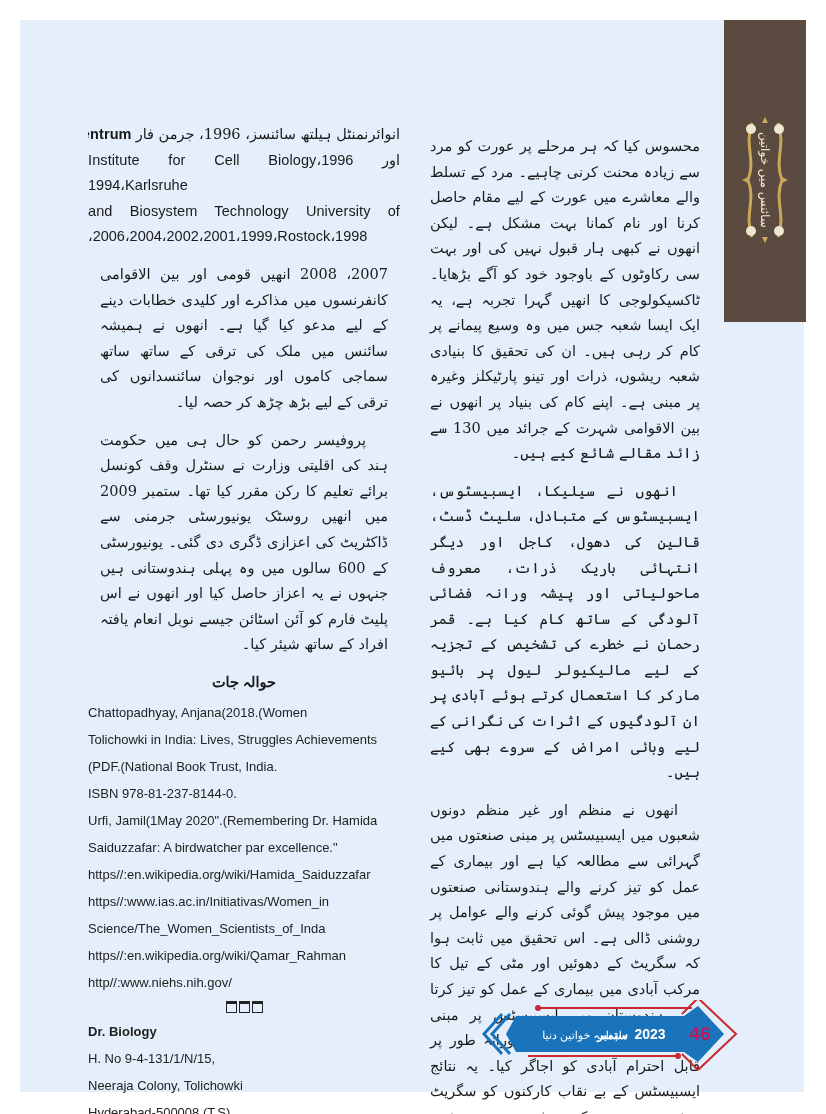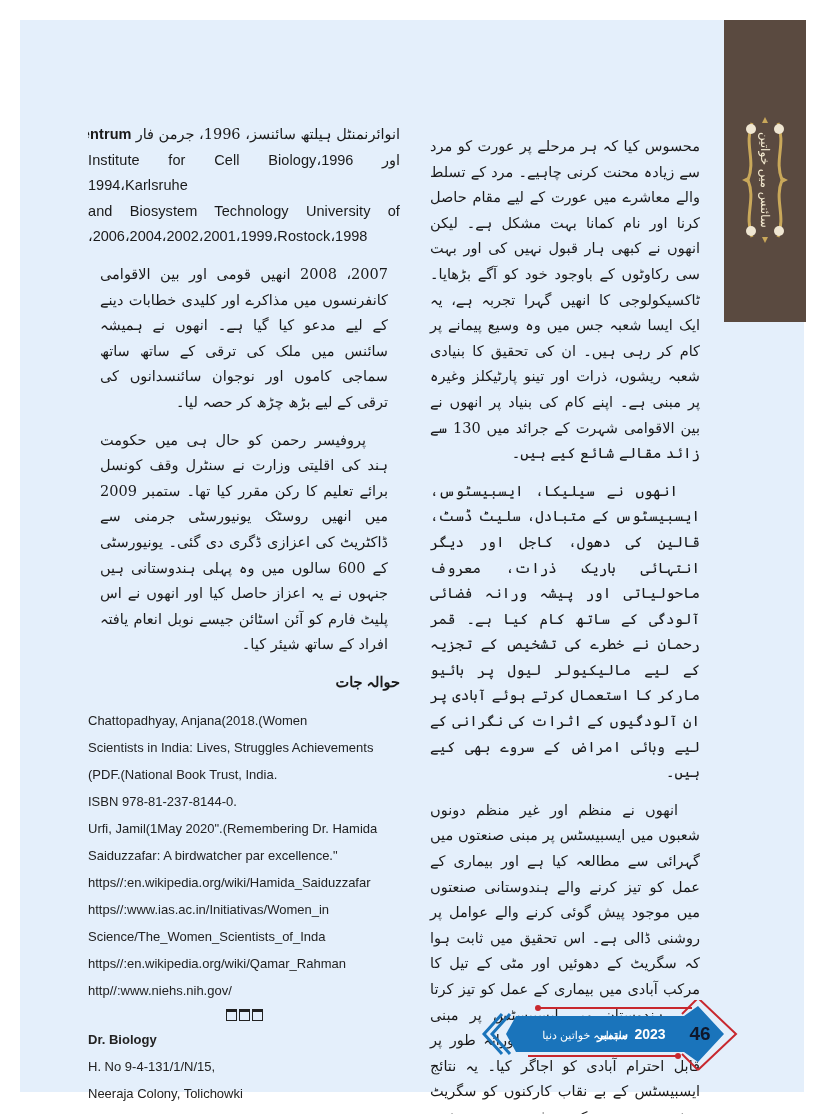--- a/index.html
+++ b/index.html
@@ -43,22 +43,22 @@
     direction:rtl; text-align:justify; font-family:"DejaVu Serif", serif; font-size:14.5px;
   }
   .col-right p, .col-left p { margin:12px; }
   .indent { text-indent:22px; }
   .en-line {
     font-family:"Liberation Sans", sans-serif; font-size:14.5px; direction:ltr; text-align:justify;
     letter-spacing:0.1px; white-space:nowrap; overflow:hidden;
   }
   .en-justify { text-align-last:justify; white-space:normal; }
   .refs-heading {
-    direction:rtl; font-family:Liberation Sans, sans-serif; font-weight:bold;
-    font-size:14.5px; margin:2px 0 12px 0;
+    text-align:center; direction:rtl; font-family:Liberation Serif, serif; font-weight:bold;
+    font-size:14.5px; margin:2px 0 4px 0;
   }
   .ref {
     font-family:"Liberation Sans", sans-serif; font-size:13px; line-height:27px;
     white-space:nowrap; color:#222;
   }
   .sep {
     text-align:center; font-size:11px; letter-spacing:1px; color:#222; line-height:22px;
   }
   .sep span { display:inline-block; width:9px; height:8px; border:1.6px solid #222; border-top-width:3px; margin:0 1px; vertical-align:middle; }
   .addr {
@@ -77,21 +77,21 @@
   }
   .footer .f-month {
     position:absolute; left:158px; top:22px; width:40px; height:26px; color:#fff;
     font-family:"DejaVu Serif", serif; font-size:12px; direction:rtl; line-height:26px; font-weight:bold;
   }
   .footer .f-year {
     position:absolute; left:135px; top:20px; width:60px; height:28px; color:#fff;
     font-family:"Liberation Sans", sans-serif; font-size:14px; font-weight:bold; line-height:28px; text-align:center;
   }
   .footer .f-page {
-    position:absolute; left:213px; top:20px; width:34px; height:28px; color:#0f172a;
+    position:absolute; left:213px; top:20px; width:34px; height:28px; color:#be185d;
     font-family:"Liberation Sans", sans-serif; font-size:19px; font-weight:bold; line-height:28px; text-align:center;
   }
 </style>
 </head>
 <body>
 
 <div class="page"></div>
 
 <div class="side-tab">
   <div class="ornament">
@@ -128,21 +128,21 @@
   <div class="en-line en-justify">Institute for Cell Biology،1996 اور 1994،Karlsruhe</div>
   <div class="en-line en-justify">and   Biosystem   Technology   University   of</div>
   <div class="en-line en-justify">،2006،2004،2002،2001،1999،Rostock،1998</div>
   <p class="urdu">2007، 2008 انھیں قومی اور بین الاقوامی کانفرنسوں میں مذاکرے اور کلیدی خطابات دینے کے لیے مدعو کیا گیا ہے۔ انھوں نے ہمیشہ سائنس میں ملک کی ترقی کے ساتھ ساتھ سماجی کاموں اور نوجوان سائنسدانوں کی ترقی کے لیے بڑھ چڑھ کر حصہ لیا۔</p>
   <p class="urdu indent">پروفیسر رحمن کو حال ہی میں حکومت ہند کی اقلیتی وزارت نے سنٹرل وقف کونسل برائے تعلیم کا رکن مقرر کیا تھا۔ ستمبر 2009 میں انھیں روسٹک یونیورسٹی جرمنی سے ڈاکٹریٹ کی اعزازی ڈگری دی گئی۔ یونیورسٹی کے 600 سالوں میں وہ پہلی ہندوستانی ہیں جنہوں نے یہ اعزاز حاصل کیا اور انھوں نے اس پلیٹ فارم کو آئن اسٹائن جیسے نوبل انعام یافتہ افراد کے ساتھ شیئر کیا۔</p>
 
   <div class="refs-heading">حوالہ جات</div>
 
   <div>
     <div class="ref">Chattopadhyay, Anjana(2018.(Women</div>
-    <div class="ref">Scientists  in  India:  Lives,  Struggles Achievements</div>
+    <div class="ref">Tolichowki  in  India:  Lives,  Struggles Achievements</div>
     <div class="ref">(PDF.(National Book Trust, India.</div>
     <div class="ref">ISBN 978-81-237-8144-0.</div>
     <div class="ref">Urfi, Jamil(1May 2020".(Remembering Dr. Hamida</div>
     <div class="ref">Saiduzzafar: A birdwatcher par excellence."</div>
     <div class="ref">https//:en.wikipedia.org/wiki/Hamida_Saiduzzafar</div>
     <div class="ref">https//:www.ias.ac.in/Initiativas/Women_in</div>
     <div class="ref">Science/The_Women_Scientists_of_Inda</div>
     <div class="ref">https//:en.wikipedia.org/wiki/Qamar_Rahman</div>
     <div class="ref">http//:www.niehs.nih.gov/</div>
   </div>

